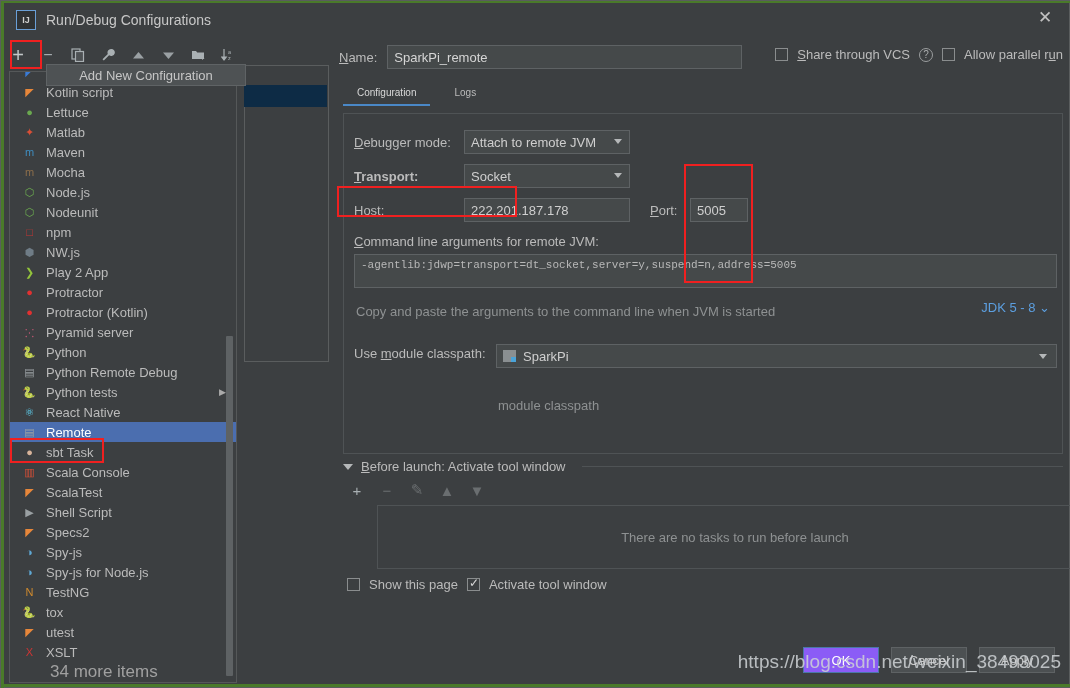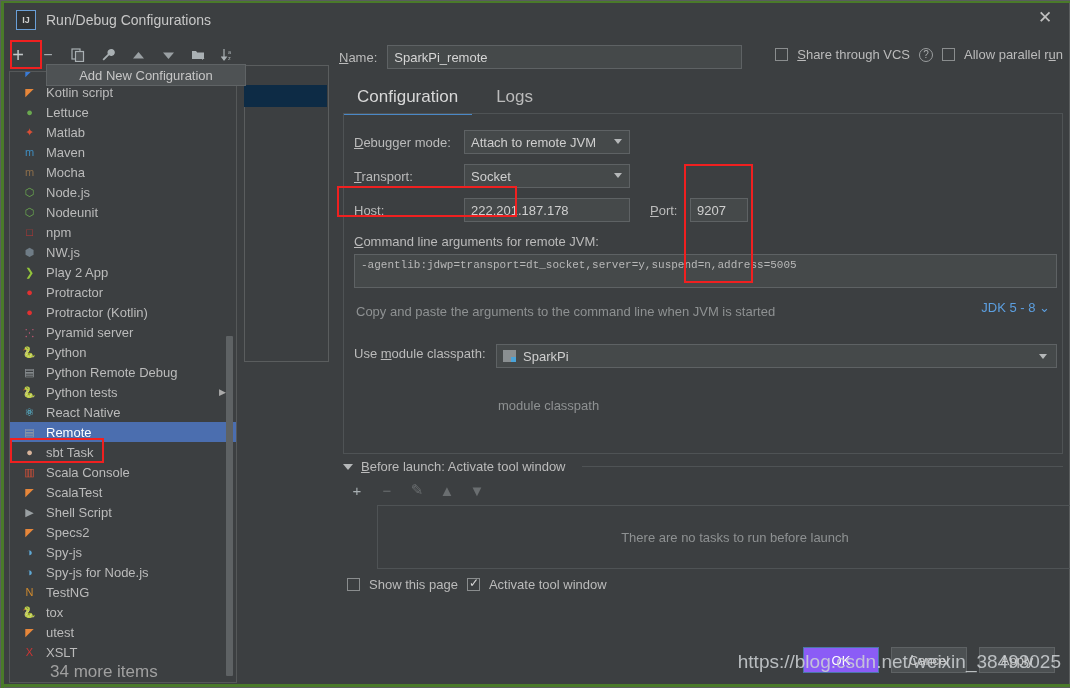--- a/index.html
+++ b/index.html
@@ -56,21 +56,21 @@
   .u { text-decoration:underline; }
 
   .name-row { position:absolute; left:0; top:4px; display:flex; align-items:center; gap:10px; }
   .name-input { width:355px; height:24px; background:#45494a; border:1px solid #5e6264; color:#d6d6d6; font-size:13px; padding:0 6px; font-family:"Liberation Sans",sans-serif; }
   .cb-row { position:absolute; right:0px; top:6px; display:flex; align-items:center; gap:9px; }
   .checkbox { width:13px; height:13px; border:1px solid #8a8d8e; background:#3c3f41; display:inline-block; position:relative; flex:none; }
   .checkbox.checked::after { content:"✓"; position:absolute; left:1px; top:-3px; font-size:12px; color:#d6d6d6; }
   .help-icon { width:14px; height:14px; border:1px solid #9a9d9e; border-radius:50%; font-size:10px; display:flex; align-items:center; justify-content:center; color:#aaadae; }
 
   .tabs { position:absolute; left:4px; top:42px; display:flex; gap:10px; }
-  .tab { padding:4px 14px 8px 14px; font-size:17px; color:#bbbbbb; cursor:pointer; position:relative; }
+  .tab { padding:4px 14px 8px 14px; font-size:10px; color:#bbbbbb; cursor:pointer; position:relative; }
   .tab.active { color:#d8d8d8; }
   .tab.active::after { content:""; position:absolute; left:0; right:0; bottom:0; height:2px; background:#4a88c7; }
   .tabs-divider { position:absolute; left:4px; top:72px; width:720px; height:1px; background:#4f5355; }
 
   .panel { position:absolute; left:4px; top:73px; width:720px; height:340px; border-left:1px solid #4f5355; border-right:1px solid #4f5355; border-bottom:1px solid #4f5355; }
 
   .f-row { position:absolute; display:flex; align-items:center; }
   .combo { height:24px; background:#45494a; border:1px solid #5e6264; color:#cfcfcf; font-size:13px; display:flex; align-items:center; padding:0 6px; position:relative; }
   .combo .caret { position:absolute; right:7px; top:8px; width:0; height:0; border-left:4px solid transparent; border-right:4px solid transparent; border-top:5px solid #b5b8b9; }
   .textfield { height:24px; background:#45494a; border:1px solid #5e6264; color:#cfcfcf; font-size:13px; display:flex; align-items:center; padding:0 6px; }
@@ -312,35 +312,35 @@
 
       <div class="f-row" style="left:10px; top:16px;">
         <span class="lbl" style="width:110px;"><span class="u">D</span>ebugger mode:</span>
         <div class="combo" style="width:166px;">
           <span>Attach to remote JVM</span>
           <span class="caret"></span>
         </div>
       </div>
 
       <div class="f-row" style="left:10px; top:50px;">
-        <span class="lbl" style="width:110px;"><span class="u">T</span>ransport:</span>
+        <span class="lbl" style="width:110px;font-weight:bold;"><span class="u">T</span>ransport:</span>
         <div class="combo" style="width:166px;">
           <span>Socket</span>
           <span class="caret"></span>
         </div>
       </div>
 
       <div class="f-row" style="left:10px; top:84px;">
         <span class="lbl" style="width:110px;"><span class="u">H</span>ost:</span>
         <div class="textfield" style="width:166px;">222.201.187.178</div>
       </div>
 
       <div class="f-row" style="left:306px; top:84px;">
         <span class="lbl" style="width:40px;"><span class="u">P</span>ort:</span>
-        <div class="textfield" style="width:58px;">9207</div>
+        <div class="textfield" style="width:58px;">5005</div>
       </div>
 
       <div class="lbl" style="position:absolute; left:10px; top:120px;"><span class="u">C</span>ommand line arguments for remote JVM:</div>
       <div class="jdk-link"><span>JDK 5 - 8</span> <span>⌄</span></div>
 
       <div class="args-box" style="top:140px;">-agentlib:jdwp=transport=dt_socket,server=y,suspend=n,address=5005</div>
 
       <div class="hint" style="position:absolute; left:12px; top:190px;">Copy and paste the arguments to the command line when JVM is started</div>
 
       <div class="f-row" style="left:10px; top:232px;">

